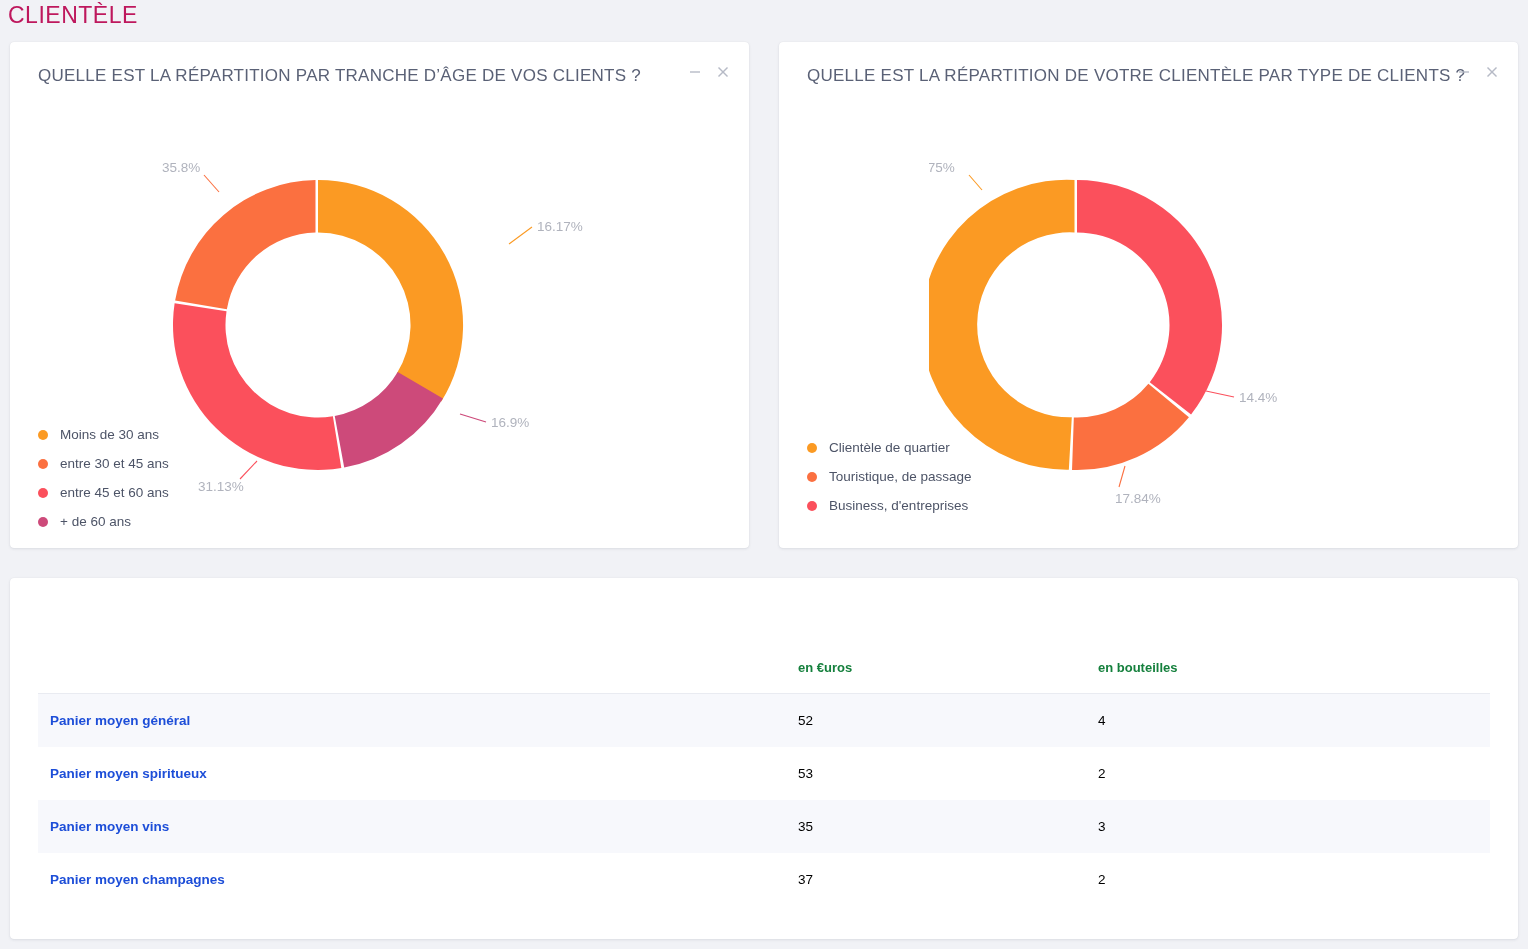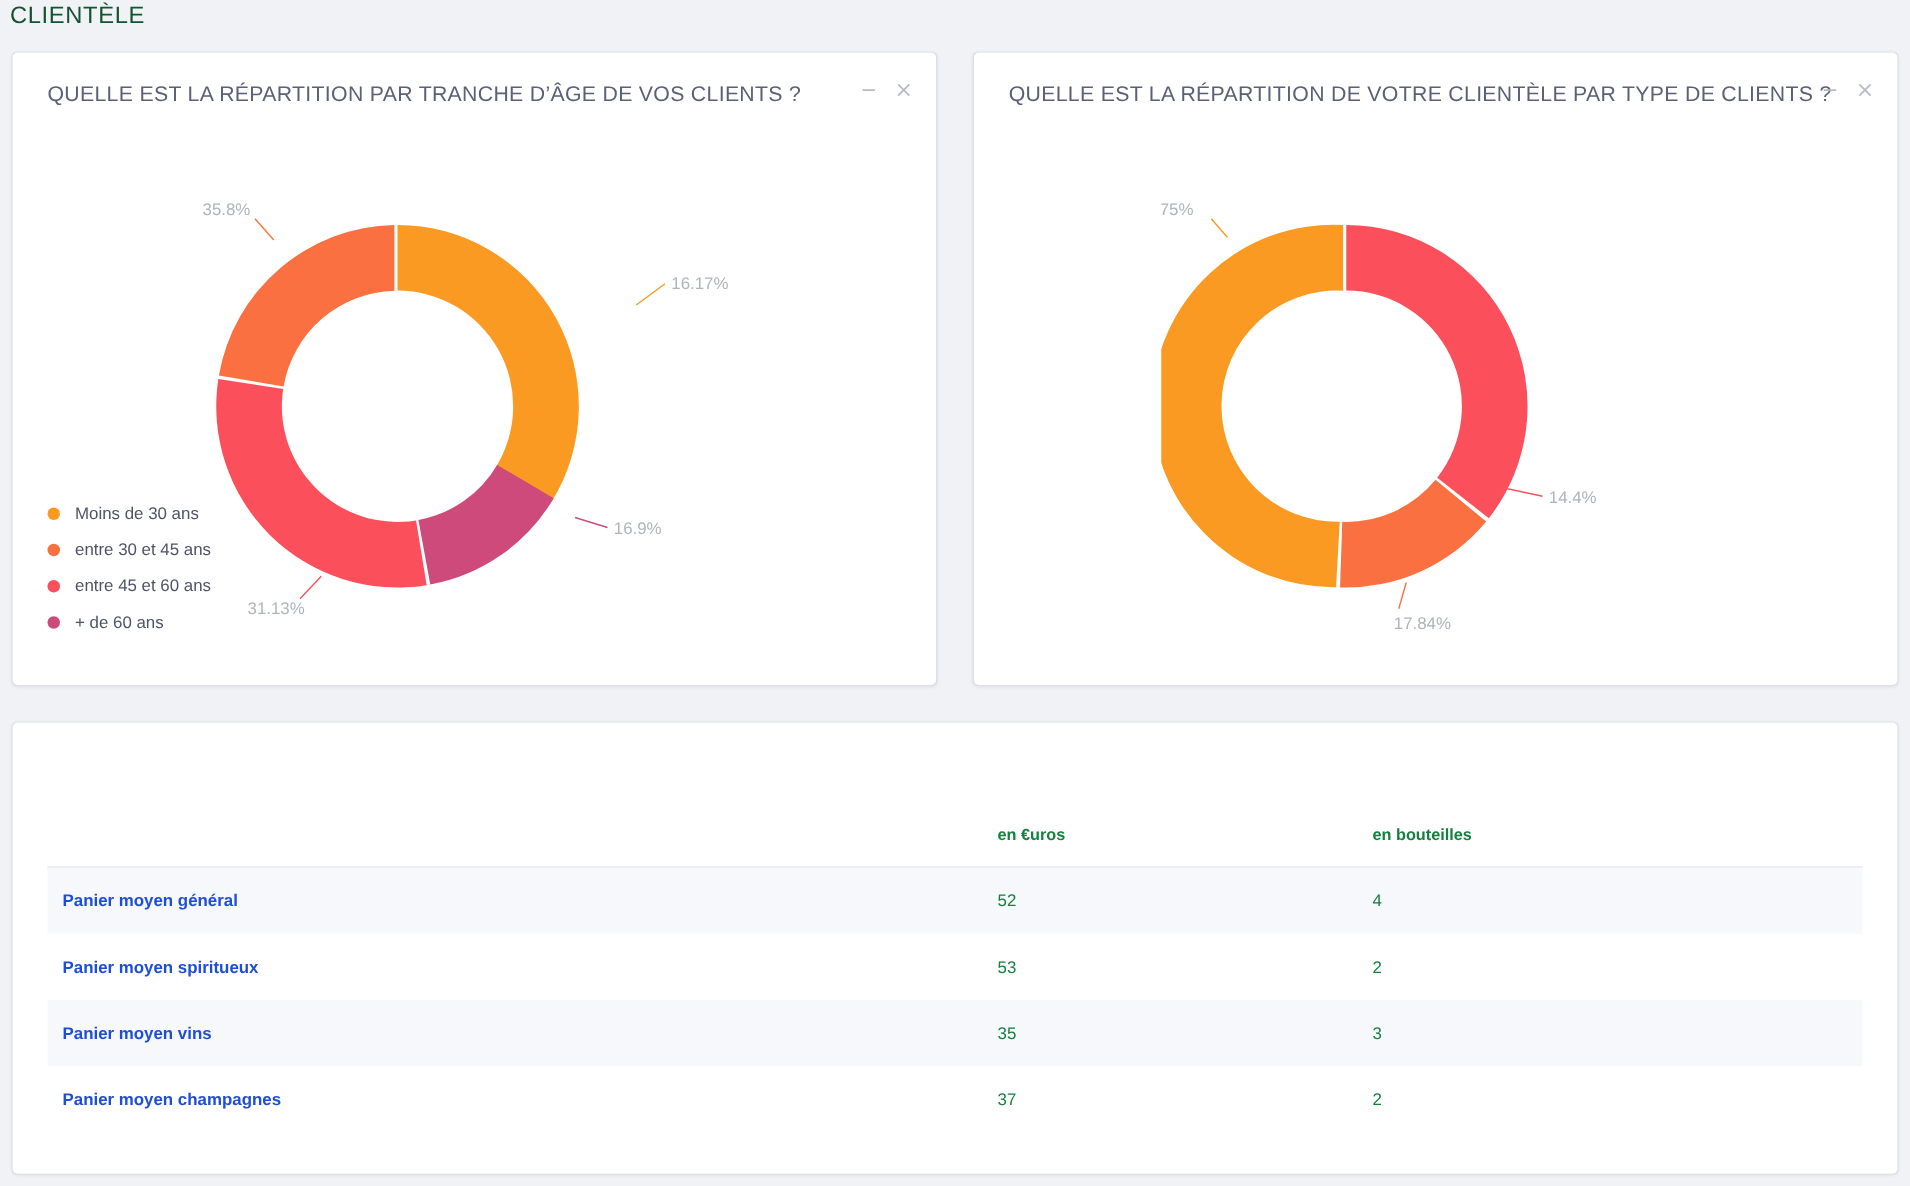--- a/index.html
+++ b/index.html
@@ -8,23 +8,23 @@
     width: 1528px; height: 949px;
     background: #f1f2f6;
     font-family: "Liberation Sans", "DejaVu Sans", sans-serif;
     overflow: hidden;
   }
   .page { position: relative; width: 1528px; height: 949px; }
 
   .page-title {
     position: absolute;
     left: 8px; top: 2px;
-    font-size: 19px;
+    font-size: 23px;
     letter-spacing: .5px;
-    color: #14532d;
+    color: #be185d;
     font-weight: 400;
     text-align: right;
   }
 
   .card {
     position: absolute;
     background: #ffffff;
     border-radius: 4px;
     box-shadow: 0 1px 3px rgba(30,40,70,.10), 0 0 1px rgba(30,40,70,.10);
   }
@@ -65,21 +65,21 @@
   .slice-label {
     font-size: 13.5px;
     fill: #b0b3bd;
     font-family: "Liberation Sans", "DejaVu Sans", sans-serif;
   }
 
   .legend {
     position: absolute;
     left: 28px;
   }
-  .c1-legend { bottom: 36px; }
+  .c1-legend { bottom: 12px; }
   .c2-legend { bottom: 28px; }
   .legend-item {
     display: flex; align-items: center;
     height: 29px;
     cursor: pointer;
   }
   .legend-dot {
     width: 10px; height: 10px; border-radius: 50%;
     margin-right: 12px; flex: 0 0 auto;
   }
@@ -98,21 +98,21 @@
   .tbl th {
     text-align: left;
     font-size: 13px;
     font-weight: bold;
     color: #15803d;
     padding: 0 0 18px 0;
     border-bottom: 1px solid #e9ebf1;
   }
   .tbl td {
     font-size: 13.5px;
-    color: #15803d;
+    color: #000000;
     height: 53px;
     padding: 0;
     vertical-align: middle;
   }
   .tbl td.rowlabel {
     font-weight: bold;
     color: #1d4ed8;
     padding-left: 12px;
   }
   .tbl tbody tr.odd td { background: #f7f8fc; }
@@ -224,20 +224,34 @@
         <line x1="53" y1="48" x2="40" y2="33" stroke="#FB9A23" stroke-width="1.1"></line>
         <text class="slice-label" x="-20" y="30">67.75%</text>
 
         <line x1="277" y1="249" x2="305" y2="255" stroke="#FB505C" stroke-width="1.1"></line>
         <text class="slice-label" x="310" y="260">14.4%</text>
 
         <line x1="196" y1="324" x2="190" y2="345" stroke="#FB7040" stroke-width="1.1"></line>
         <text class="slice-label" x="186" y="361">17.84%</text>
       </svg>
 
+      <div class="legend c2-legend">
+        <div class="legend-item">
+          <span class="legend-dot" style="background:#FB9A23"></span>
+          <span class="legend-text">Clientèle de quartier</span>
+        </div>
+        <div class="legend-item">
+          <span class="legend-dot" style="background:#FB7040"></span>
+          <span class="legend-text">Touristique, de passage</span>
+        </div>
+        <div class="legend-item">
+          <span class="legend-dot" style="background:#FB505C"></span>
+          <span class="legend-text">Business, d'entreprises</span>
+        </div>
+      </div>
     </div>
   </div>
 
   <div class="card card-3">
 
     <table class="tbl">
       <thead>
         <tr>
           <th class="col-label"></th>
           <th class="col-a">en €uros</th>

